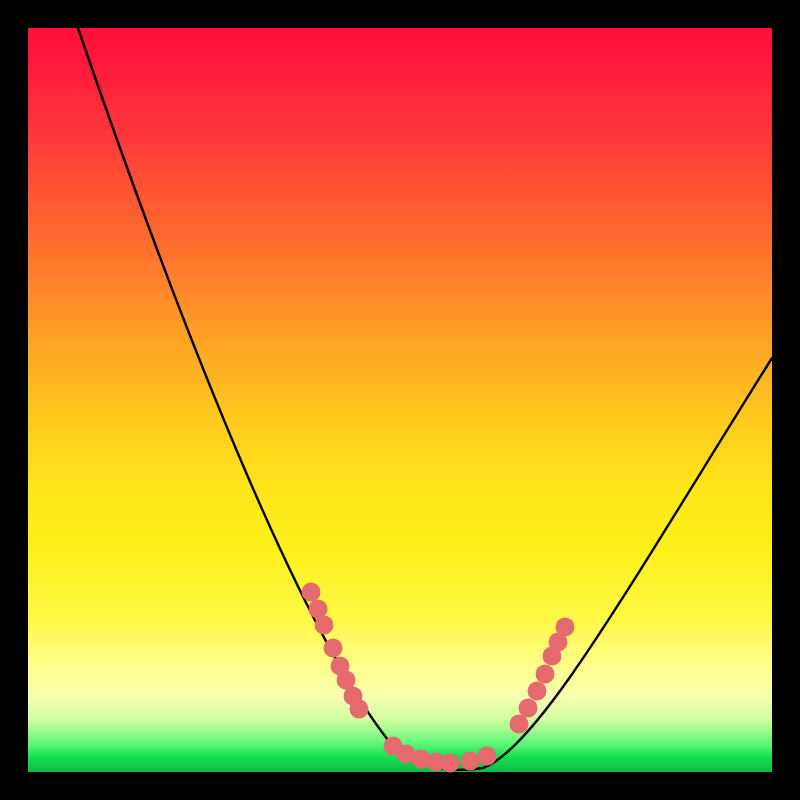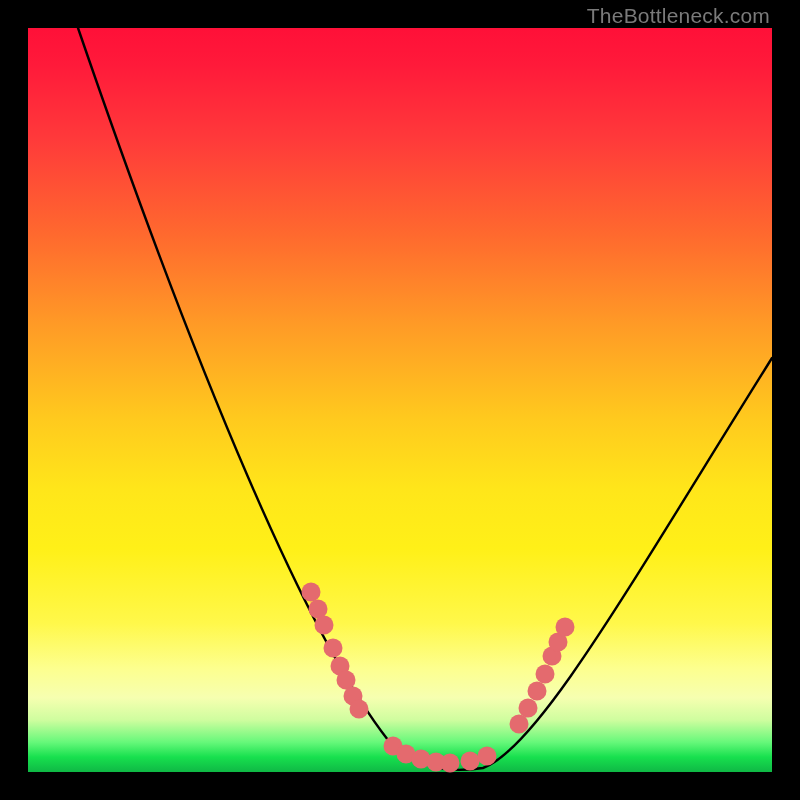--- a/index.html
+++ b/index.html
@@ -57,21 +57,20 @@
     top: 0;
     width: 744px;
     height: 744px;
     overflow: visible;
   }
 </style>
 </head>
 <body>
 
 <div class="frame">
-  <div class="watermark">TheBottleneck.com</div>
 
   <div class="plot-area">
     <svg class="curve" viewBox="0 0 744 744">
       <path fill="none" stroke="#000" stroke-width="2.4" stroke-linecap="round" d="M 50 0 C 170 350, 280 610, 360 712 C 395 742, 420 745, 455 740 C 510 720, 600 560, 744 330"></path>
       <g id="dots">
           <circle cx="283" cy="564" r="9.5" fill="#e46a6e"></circle>
           <circle cx="290" cy="581" r="9.5" fill="#e46a6e"></circle>
           <circle cx="296" cy="597" r="9.5" fill="#e46a6e"></circle>
           <circle cx="305" cy="620" r="9.5" fill="#e46a6e"></circle>
           <circle cx="312" cy="638" r="9.5" fill="#e46a6e"></circle>

